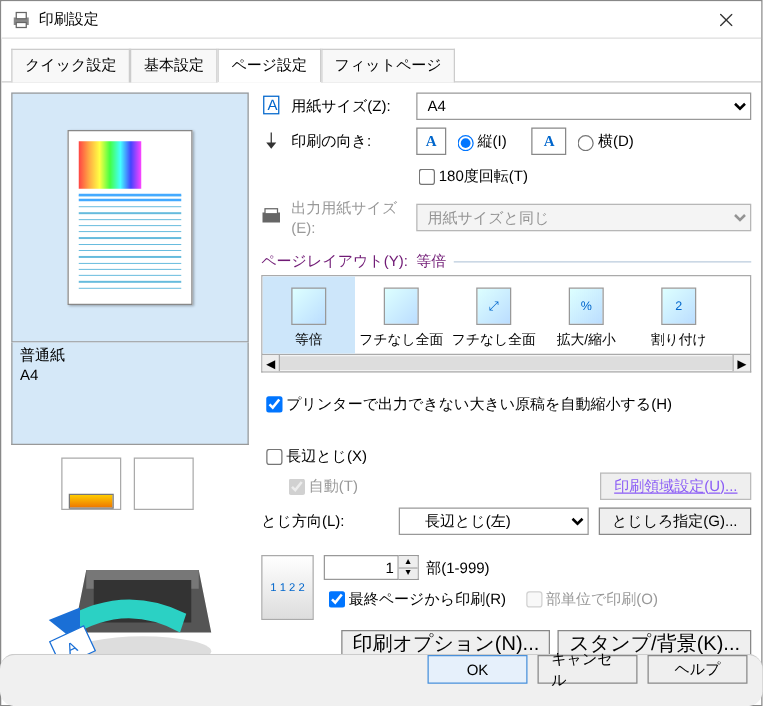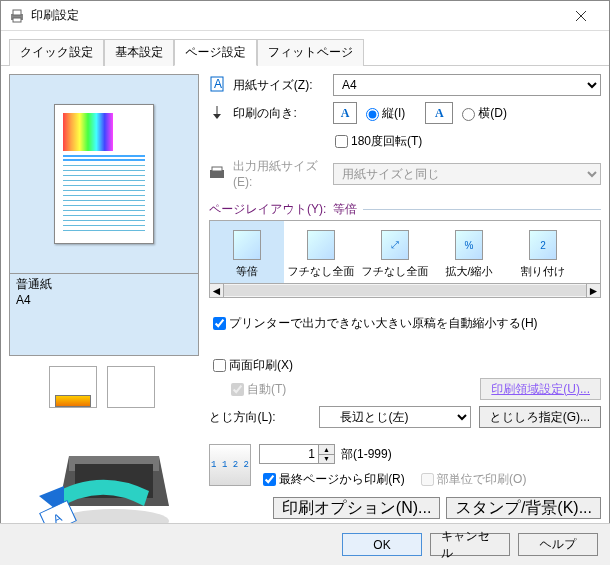--- a/index.html
+++ b/index.html
@@ -47,28 +47,28 @@
 .scroll-strip { height: 14px; border: 1px solid #aaa; border-top: none; background: #f4f4f4; position: relative; }
 .scroll-strip .track { position:absolute; left:14px; right:14px; top:1px; bottom:1px; background:#ddd;}
 .scroll-strip .arrow { position:absolute; width:14px; top:0; bottom:0; background:#eee; border-left:1px solid #aaa; border-right:1px solid #aaa; display:flex;align-items:center;justify-content:center; cursor:pointer;}
 .scroll-strip .arrow.l{left:0;border-left:none;} .scroll-strip .arrow.r{right:0;border-right:none;}
 .btn { height: 22px; border: 1px solid #888; background: #efefef; padding: 0 10px; display: inline-flex; align-items: center; cursor: pointer; }
 .btn.disabled { color: #8b5cf6; border-color: #bbb; cursor: default; text-decoration: underline; }
 .small-input { width: 60px; height: 20px; border: 1px solid #999; text-align: right; padding: 0 3px; }
 .stepper { width: 16px; display: inline-flex; flex-direction: column; border: 1px solid #999; border-left: none; height: 20px; }
 .stepper div { flex:1; background:#eee; display:flex;align-items:center;justify-content:center; font-size:7px; cursor:pointer; border-bottom:1px solid #999;}
 .stepper div:last-child{border-bottom:none;}
-.footer { position: absolute; bottom: 0; left: 0; right: 0; height: 42px; background: #f0f0f0; border-top: 1px solid #ccc; display: flex; align-items: center; justify-content: flex-end; gap: 8px; padding: 0 12px; }
+.footer { position: absolute; bottom: 0; left: 0; right: 0; height: 42px; background: #f0f0f0; border-top: 1px solid #ccc; display: flex; align-items: flex-start; justify-content: flex-end; gap: 8px; padding: 0 12px; border-radius: 12px; }
 .footer .btn { width: 80px; justify-content: center; height: 23px; }
 .footer .btn.ok { background:#e6f0fb; border-color:#4a90d9; }
 .indent { margin-left: 122px; }
 .bot-btn-row { display:flex; gap:6px; margin-top:8px; justify-content:flex-end;}
 .bot-btn-row .btn { font-size: 16px; padding: 0 8px; }
 .disabled-text { color:#999; }
-.copies-icon{width:42px;height:42px;border:1px solid #aaa;background:linear-gradient(#fff,#ddd);margin-right:8px;display:flex;align-items:center;justify-content:center;font-family:Liberation Mono, monospace;font-size:9px;color:#06c;}
+.copies-icon{width:42px;height:52px;border:1px solid #aaa;background:linear-gradient(#fff,#ddd);margin-right:8px;display:flex;align-items:center;justify-content:center;font-family:Liberation Sans, sans-serif;font-size:9px;color:#06c;}
 </style>
 </head>
 <body>
 
 <div class="titlebar">
   <span class="icon">
     <svg width="16" height="16">
         <rect x="2" y="6" width="12" height="6" fill="#888"></rect>
         <rect x="4" y="2" width="8" height="5" fill="#fff" stroke="#666"></rect>
         <rect x="4" y="10" width="8" height="4" fill="#fff" stroke="#666"></rect>
@@ -200,21 +200,21 @@
       <label class="cb-wrap">
           <input type="checkbox" checked="" style="">
           <span>プリンターで出力できない大きい原稿を自動縮小する(H)</span>
         </label>
     </div>
 
     <div style="height:14px"></div>
     <div class="row">
       <label class="cb-wrap">
           <input type="checkbox" style="">
-          <span>両面印刷(X)</span>
+          <span>長辺とじ(X)</span>
         </label>
     </div>
     <div class="row" style="margin-top:-4px">
       <span style="width:18px"></span>
       <label class="cb-wrap disabled-text">
           <input type="checkbox" checked="" disabled="" style="">
           <span>自動(T)</span>
         </label>
       <span style="flex:1"></span>
       <span class="btn disabled">印刷領域設定(U)...</span>

